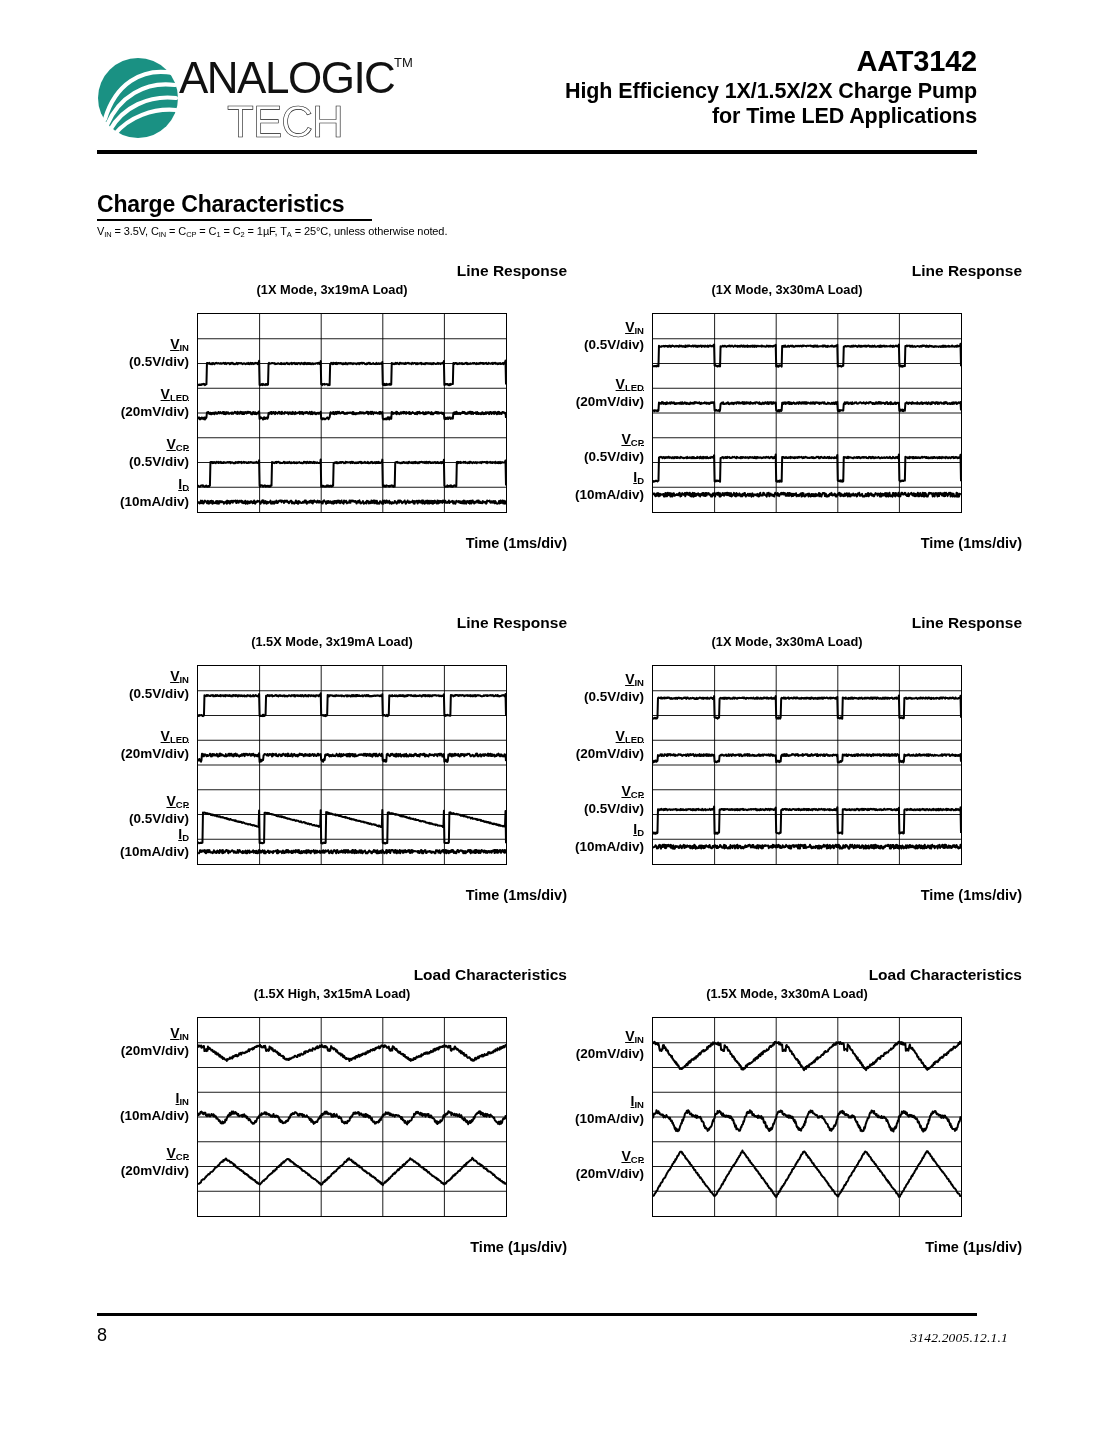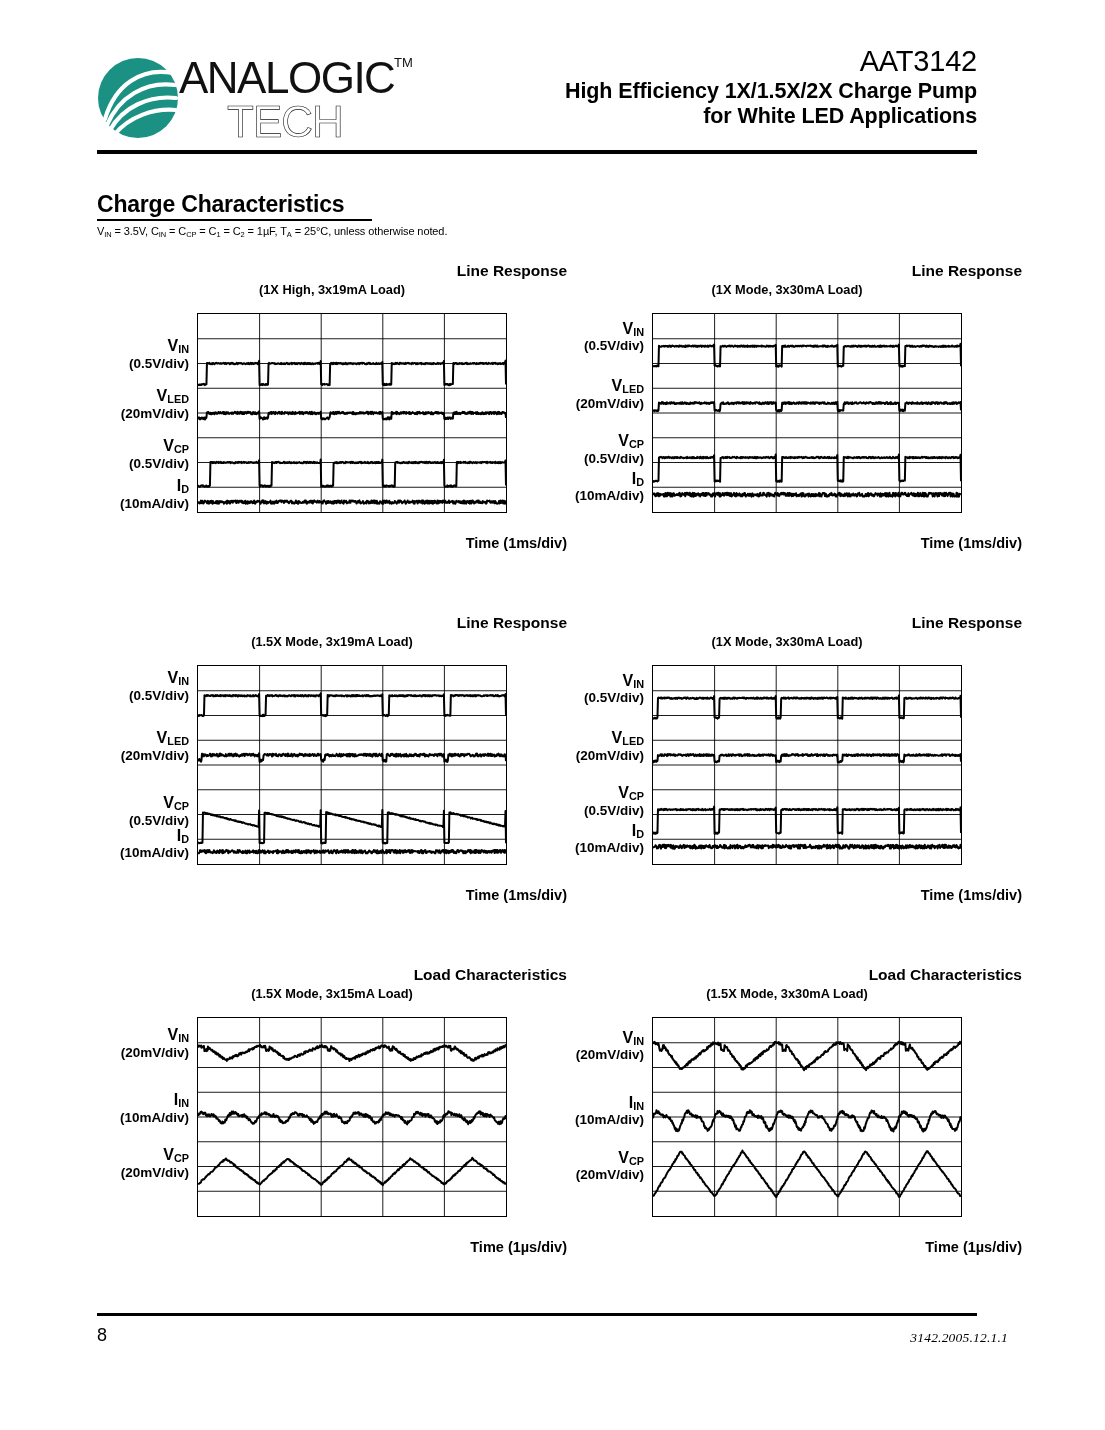--- a/index.html
+++ b/index.html
@@ -54,21 +54,21 @@
   }
   .header-text {
     position: absolute;
     right: 0px;
     top: 0px;
     text-align: right;
     line-height: 1.16;
   }
   .part-number {
     font-size: 29px;
-    font-weight: normal;
+    font-weight: bold;
     letter-spacing: -0.2px;
   }
   .header-line {
     font-size: 21.5px;
     font-weight: bold;
     letter-spacing: -0.1px;
   }
   .header-rule {
     position: absolute;
     left: 97px;
@@ -141,23 +141,24 @@
     height: 202px;
   }
   .ylabel {
     position: absolute;
     right: 0;
     text-align: right;
     line-height: 1.12;
     white-space: nowrap;
   }
   .ylabel .sig {
-    font-size: 16px;
+    font-size: 14px;
     font-weight: bold;
     display: block;
+    text-decoration: underline;
   }
   .ylabel .scale {
     font-size: 13.5px;
     font-weight: bold;
     display: block;
   }
   .plot-box {
     position: absolute;
     left: 100px;
     top: 0;
@@ -225,33 +226,33 @@
       <svg class="logo-type" viewBox="0 0 240 92">
         <text x="0" y="42" font-family="Liberation Sans, sans-serif" font-size="44" letter-spacing="-1.5" fill="#111">ANALOGIC</text>
         <text x="215" y="16" font-family="Liberation Sans, sans-serif" font-size="13" fill="#111">TM</text>
         <text x="48" y="86" font-family="Liberation Sans, sans-serif" font-size="44" letter-spacing="-1" fill="#111" stroke="#111" stroke-width="0.6" style="fill:none;">TECH</text>
       </svg>
     </div>
 
     <div class="header-text">
       <div class="part-number">AAT3142</div>
       <div class="header-line">High Efficiency 1X/1.5X/2X Charge Pump</div>
-      <div class="header-line">for White LED Applications</div>
+      <div class="header-line">for Time LED Applications</div>
     </div>
   </div>
   <div class="header-rule"></div>
 
   <div class="section-title">Charge Characteristics</div>
   <div class="section-rule"></div>
   <div class="conditions">V<sub>IN</sub> = 3.5V, C<sub>IN</sub> = C<sub>CP</sub> = C<sub>1</sub> = C<sub>2</sub> = 1µF, T<sub>A</sub> = 25°C, unless otherwise noted.</div>
 
   <div class="charts">
       <div class="chart-cell" style="left: 97px; top: 262px;">
         <div class="chart-title">Line Response</div>
-        <div class="chart-subtitle">(1X High, 3x19mA Load)</div>
+        <div class="chart-subtitle">(1X Mode, 3x19mA Load)</div>
         <div class="plot-row">
           <div class="ylabels">
             <div class="ylabel" style="top: 24px;">
               <span class="sig">V<sub>IN</sub></span>
               <span class="scale">(0.5V/div)</span>
             </div>
             <div class="ylabel" style="top: 74px;">
               <span class="sig">V<sub>LED</sub></span>
               <span class="scale">(20mV/div)</span>
             </div>
@@ -421,21 +422,21 @@
               <polyline points="0.0,96.7 0.5,97.3 1.0,95.7 1.5,96.7 2.0,96.7 2.5,95.5 3.0,95.7 3.5,96.8 4.0,95.5 4.5,95.8 5.0,90.0 5.5,90.6 6.0,91.0 6.5,90.6 7.0,90.3 7.5,89.2 8.0,89.4 8.5,90.9 9.0,89.1 9.5,90.6 10.0,90.7 10.5,90.5 11.0,90.8 11.5,89.1 12.0,89.5 12.5,89.3 13.0,90.0 13.5,89.9 14.0,90.9 14.5,89.0 15.0,90.4 15.5,89.9 16.0,89.0 16.5,89.3 17.0,89.0 17.5,90.4 18.0,89.2 18.5,89.6 19.0,90.0 19.5,90.2 20.0,90.2 20.5,89.1 21.0,90.0 21.5,90.5 22.0,89.4 22.5,90.8 23.0,89.9 23.5,90.2 24.0,90.1 24.5,90.5 25.0,90.3 25.5,89.2 26.0,89.1 26.5,89.3 27.0,89.4 27.5,89.9 28.0,89.3 28.5,89.9 29.0,90.5 29.5,90.8 30.0,90.1 30.5,89.7 31.0,90.1 31.5,90.1 32.0,89.8 32.5,89.8 33.0,89.4 33.5,91.0 34.0,90.3 34.5,89.2 35.0,89.2 35.5,89.3 36.0,90.8 36.5,89.4 37.0,89.7 37.5,89.0 38.0,90.1 38.5,89.5 39.0,90.0 39.5,89.2 40.0,89.6 40.5,89.0 41.0,89.9 41.5,91.0 42.0,90.7 42.5,90.0 43.0,89.4 43.5,90.6 44.0,91.0 44.5,90.3 45.0,89.7 45.5,89.6 46.0,90.1 46.5,90.9 47.0,89.0 47.5,90.7 48.0,90.9 48.5,90.0 49.0,89.4 49.5,90.7 50.0,90.6 50.5,90.9 51.0,89.1 51.5,89.4 52.0,90.6 52.5,90.4 53.0,90.0 53.5,89.0 54.0,90.8 54.5,90.1 55.0,89.3 55.5,90.9 56.0,90.5 56.5,89.3 57.0,90.7 57.5,90.6 58.0,89.7 58.5,90.8 59.0,89.5 59.5,89.3 60.0,90.3 60.5,90.6 61.0,90.3 61.5,89.6 62.0,96.7 62.5,97.0 63.0,96.6 63.5,96.4 64.0,97.2 64.5,96.9 65.0,96.7 65.5,95.8 66.0,96.0 66.5,96.5 67.0,90.7 67.5,90.6 68.0,90.2 68.5,89.6 69.0,90.3 69.5,89.4 70.0,89.7 70.5,89.9 71.0,90.7 71.5,90.6 72.0,90.4 72.5,89.9 73.0,89.9 73.5,89.4 74.0,90.8 74.5,90.8 75.0,90.4 75.5,90.1 76.0,89.1 76.5,91.0 77.0,89.8 77.5,89.7 78.0,89.4 78.5,90.0 79.0,90.8 79.5,89.4 80.0,90.3 80.5,89.1 81.0,90.0 81.5,89.8 82.0,90.2 82.5,90.5 83.0,89.7 83.5,90.4 84.0,89.7 84.5,89.7 85.0,89.7 85.5,89.8 86.0,89.3 86.5,90.0 87.0,90.9 87.5,89.2 88.0,90.4 88.5,89.4 89.0,90.3 89.5,91.0 90.0,90.4 90.5,90.8 91.0,90.3 91.5,90.0 92.0,89.3 92.5,90.6 93.0,90.2 93.5,89.2 94.0,90.1 94.5,89.3 95.0,89.0 95.5,90.8 96.0,89.2 96.5,90.0 97.0,89.1 97.5,90.8 98.0,90.2 98.5,90.2 99.0,90.6 99.5,90.4 100.0,89.6 100.5,90.2 101.0,90.7 101.5,89.8 102.0,90.0 102.5,90.8 103.0,90.3 103.5,90.5 104.0,90.9 104.5,90.2 105.0,90.5 105.5,89.9 106.0,89.8 106.5,89.1 107.0,90.8 107.5,89.8 108.0,90.8 108.5,89.8 109.0,90.0 109.5,90.5 110.0,89.4 110.5,90.1 111.0,90.6 111.5,89.5 112.0,89.4 112.5,89.5 113.0,89.7 113.5,89.6 114.0,90.1 114.5,89.4 115.0,90.0 115.5,90.2 116.0,89.7 116.5,89.2 117.0,90.6 117.5,90.2 118.0,90.7 118.5,89.2 119.0,90.2 119.5,89.5 120.0,89.6 120.5,90.8 121.0,89.8 121.5,90.7 122.0,90.7 122.5,90.3 123.0,90.1 123.5,90.1 124.0,97.2 124.5,96.4 125.0,95.5 125.5,96.3 126.0,95.9 126.5,95.7 127.0,97.2 127.5,96.2 128.0,95.6 128.5,96.3 129.0,91.0 129.5,90.1 130.0,89.5 130.5,90.8 131.0,90.9 131.5,89.2 132.0,89.0 132.5,90.8 133.0,91.0 133.5,89.4 134.0,89.0 134.5,90.8 135.0,89.3 135.5,89.9 136.0,90.7 136.5,90.9 137.0,90.1 137.5,90.7 138.0,90.2 138.5,90.3 139.0,90.1 139.5,89.7 140.0,89.0 140.5,89.7 141.0,89.2 141.5,89.1 142.0,89.7 142.5,90.0 143.0,90.6 143.5,89.3 144.0,89.9 144.5,89.3 145.0,89.0 145.5,90.4 146.0,89.3 146.5,90.8 147.0,90.3 147.5,90.2 148.0,90.2 148.5,90.1 149.0,90.0 149.5,90.2 150.0,90.3 150.5,89.0 151.0,90.8 151.5,90.3 152.0,89.5 152.5,89.9 153.0,89.5 153.5,89.3 154.0,89.0 154.5,89.7 155.0,89.8 155.5,89.2 156.0,91.0 156.5,90.8 157.0,90.1 157.5,90.0 158.0,90.9 158.5,90.8 159.0,89.6 159.5,89.0 160.0,89.4 160.5,90.5 161.0,89.9 161.5,90.3 162.0,89.9 162.5,89.5 163.0,89.8 163.5,89.1 164.0,89.1 164.5,89.7 165.0,90.9 165.5,89.0 166.0,90.9 166.5,90.7 167.0,90.1 167.5,89.8 168.0,89.6 168.5,90.5 169.0,89.4 169.5,89.6 170.0,89.6 170.5,89.9 171.0,90.7 171.5,90.2 172.0,89.1 172.5,90.8 173.0,90.8 173.5,89.9 174.0,89.7 174.5,89.2 175.0,89.8 175.5,89.4 176.0,90.6 176.5,90.7 177.0,89.9 177.5,90.5 178.0,90.9 178.5,90.2 179.0,90.0 179.5,90.5 180.0,90.2 180.5,90.8 181.0,89.6 181.5,89.6 182.0,89.5 182.5,90.2 183.0,90.0 183.5,89.9 184.0,89.6 184.5,90.0 185.0,91.0 185.5,89.5 186.0,97.2 186.5,97.3 187.0,97.5 187.5,97.2 188.0,97.2 188.5,96.0 189.0,96.2 189.5,96.7 190.0,96.0 190.5,95.6 191.0,89.3 191.5,90.4 192.0,90.5 192.5,89.5 193.0,90.3 193.5,90.5 194.0,89.8 194.5,89.1 195.0,90.9 195.5,89.7 196.0,90.9 196.5,89.9 197.0,89.4 197.5,89.7 198.0,89.8 198.5,89.9 199.0,90.4 199.5,89.6 200.0,90.7 200.5,90.3 201.0,90.9 201.5,89.9 202.0,90.0 202.5,89.5 203.0,91.0 203.5,90.7 204.0,90.6 204.5,89.2 205.0,89.3 205.5,89.6 206.0,90.8 206.5,89.0 207.0,90.3 207.5,90.3 208.0,90.1 208.5,89.6 209.0,90.6 209.5,89.7 210.0,89.1 210.5,89.3 211.0,90.3 211.5,90.2 212.0,89.2 212.5,90.5 213.0,90.3 213.5,90.1 214.0,90.4 214.5,89.7 215.0,89.2 215.5,90.7 216.0,89.3 216.5,90.8 217.0,89.7 217.5,89.4 218.0,89.4 218.5,89.6 219.0,90.9 219.5,89.9 220.0,91.0 220.5,90.2 221.0,89.2 221.5,89.0 222.0,90.6 222.5,90.2 223.0,89.6 223.5,89.3 224.0,90.2 224.5,90.1 225.0,89.9 225.5,89.2 226.0,90.3 226.5,89.2 227.0,89.6 227.5,90.0 228.0,89.1 228.5,90.7 229.0,89.6 229.5,90.9 230.0,89.8 230.5,90.3 231.0,89.5 231.5,89.4 232.0,89.0 232.5,90.7 233.0,89.4 233.5,89.9 234.0,90.2 234.5,89.2 235.0,90.5 235.5,89.2 236.0,90.1 236.5,90.6 237.0,89.1 237.5,89.2 238.0,90.8 238.5,90.8 239.0,89.9 239.5,89.7 240.0,89.2 240.5,90.7 241.0,89.1 241.5,90.5 242.0,90.5 242.5,90.5 243.0,89.2 243.5,90.7 244.0,89.0 244.5,89.7 245.0,90.8 245.5,89.4 246.0,89.0 246.5,89.8 247.0,90.0 247.5,89.7 248.0,97.2 248.5,95.7 249.0,95.7 249.5,96.3 250.0,97.0 250.5,96.4 251.0,95.7 251.5,95.9 252.0,97.4 252.5,96.3 253.0,89.5 253.5,90.3 254.0,90.9 254.5,89.9 255.0,90.5 255.5,90.5 256.0,90.2 256.5,89.6 257.0,89.2 257.5,90.2 258.0,89.5 258.5,90.6 259.0,90.6 259.5,90.7 260.0,89.9 260.5,90.1 261.0,90.6 261.5,90.2 262.0,89.4 262.5,90.4 263.0,90.6 263.5,90.7 264.0,90.2 264.5,90.9 265.0,89.2 265.5,89.5 266.0,90.6 266.5,90.7 267.0,89.7 267.5,89.6 268.0,89.0 268.5,90.3 269.0,89.5 269.5,90.6 270.0,90.5 270.5,89.9 271.0,89.7 271.5,90.3 272.0,89.4 272.5,89.9 273.0,89.4 273.5,90.4 274.0,90.0 274.5,90.1 275.0,89.3 275.5,90.7 276.0,89.3 276.5,90.6 277.0,89.1 277.5,90.9 278.0,89.5 278.5,90.4 279.0,89.2 279.5,90.0 280.0,90.0 280.5,90.6 281.0,89.8 281.5,90.1 282.0,90.1 282.5,90.8 283.0,89.9 283.5,89.6 284.0,90.0 284.5,90.5 285.0,89.9 285.5,90.2 286.0,90.2 286.5,90.2 287.0,90.5 287.5,90.7 288.0,90.5 288.5,90.4 289.0,90.6 289.5,89.8 290.0,89.8 290.5,89.2 291.0,91.0 291.5,89.3 292.0,89.5 292.5,90.2 293.0,89.4 293.5,89.2 294.0,89.2 294.5,90.4 295.0,90.6 295.5,89.6 296.0,89.3 296.5,89.3 297.0,89.5 297.5,89.4 298.0,89.2 298.5,90.7 299.0,90.9 299.5,90.4 300.0,90.2 300.5,89.7 301.0,90.3 301.5,89.3 302.0,90.2 302.5,90.0 303.0,90.6 303.5,90.5 304.0,89.6 304.5,91.0 305.0,90.0 305.5,90.6 306.0,89.9 306.5,90.6 307.0,90.9 307.5,89.9 308.0,90.1 308.5,90.4 309.0,91.0 309.5,89.0 310.0,96.6" fill="none" stroke="#000" stroke-width="2" stroke-linejoin="round" vector-effect="non-scaling-stroke"></polyline>
               <polyline points="0.0,168.1 0.5,168.1 1.0,169.3 1.5,168.9 2.0,168.2 2.5,169.5 3.0,169.3 3.5,168.3 4.0,169.0 4.5,168.3 5.0,144.6 5.5,145.1 6.0,144.8 6.5,145.7 7.0,145.3 7.5,144.7 8.0,145.1 8.5,144.3 9.0,145.2 9.5,144.9 10.0,145.0 10.5,145.6 11.0,144.4 11.5,144.9 12.0,145.4 12.5,144.3 13.0,145.0 13.5,144.5 14.0,144.6 14.5,145.7 15.0,145.3 15.5,144.9 16.0,145.0 16.5,144.9 17.0,144.7 17.5,145.5 18.0,145.3 18.5,144.9 19.0,145.1 19.5,145.4 20.0,145.2 20.5,144.7 21.0,145.0 21.5,145.0 22.0,145.0 22.5,144.5 23.0,145.2 23.5,144.6 24.0,145.7 24.5,144.9 25.0,145.3 25.5,145.4 26.0,145.1 26.5,145.4 27.0,145.6 27.5,144.7 28.0,144.4 28.5,145.5 29.0,144.9 29.5,145.4 30.0,144.6 30.5,144.6 31.0,145.6 31.5,145.5 32.0,145.4 32.5,145.1 33.0,144.8 33.5,145.7 34.0,144.7 34.5,145.3 35.0,145.2 35.5,144.5 36.0,144.8 36.5,144.8 37.0,144.6 37.5,144.5 38.0,145.3 38.5,145.5 39.0,145.4 39.5,144.5 40.0,145.7 40.5,144.9 41.0,144.6 41.5,145.6 42.0,145.1 42.5,144.8 43.0,145.7 43.5,145.5 44.0,144.4 44.5,144.7 45.0,144.9 45.5,144.3 46.0,145.4 46.5,145.0 47.0,145.0 47.5,145.2 48.0,145.3 48.5,145.6 49.0,145.3 49.5,144.3 50.0,144.7 50.5,145.7 51.0,145.5 51.5,144.9 52.0,144.9 52.5,144.5 53.0,145.7 53.5,145.1 54.0,145.3 54.5,144.9 55.0,145.1 55.5,145.4 56.0,145.1 56.5,145.0 57.0,144.3 57.5,145.2 58.0,145.5 58.5,144.8 59.0,144.5 59.5,145.1 60.0,144.4 60.5,144.8 61.0,144.6 61.5,141.9 62.0,169.4 62.5,168.3 63.0,168.4 63.5,169.4 64.0,169.1 64.5,168.2 65.0,169.5 65.5,168.6 66.0,168.2 66.5,168.1 67.0,145.2 67.5,144.8 68.0,145.3 68.5,144.6 69.0,144.5 69.5,144.5 70.0,145.0 70.5,144.5 71.0,145.4 71.5,144.6 72.0,145.3 72.5,144.6 73.0,144.9 73.5,144.8 74.0,144.8 74.5,144.4 75.0,144.7 75.5,144.8 76.0,145.0 76.5,145.5 77.0,144.8 77.5,144.9 78.0,145.3 78.5,144.7 79.0,145.1 79.5,144.4 80.0,145.4 80.5,144.7 81.0,145.3 81.5,145.2 82.0,144.8 82.5,145.7 83.0,144.7 83.5,145.5 84.0,145.0 84.5,144.4 85.0,145.7 85.5,144.5 86.0,145.3 86.5,145.4 87.0,144.7 87.5,145.6 88.0,144.5 88.5,144.7 89.0,144.5 89.5,145.0 90.0,144.9 90.5,144.3 91.0,145.5 91.5,144.9 92.0,145.3 92.5,144.8 93.0,145.0 93.5,145.0 94.0,145.5 94.5,145.6 95.0,145.2 95.5,145.4 96.0,144.8 96.5,145.2 97.0,145.0 97.5,144.7 98.0,145.0 98.5,144.5 99.0,145.1 99.5,144.5 100.0,144.7 100.5,144.5 101.0,144.9 101.5,144.5 102.0,144.8 102.5,144.5 103.0,145.1 103.5,144.3 104.0,144.5 104.5,145.7 105.0,144.8 105.5,145.6 106.0,145.2 106.5,144.9 107.0,145.7 107.5,145.5 108.0,144.4 108.5,144.8 109.0,145.5 109.5,144.6 110.0,144.6 110.5,144.6 111.0,145.3 111.5,145.0 112.0,145.6 112.5,144.9 113.0,145.3 113.5,144.3 114.0,144.6 114.5,144.5 115.0,145.3 115.5,145.4 116.0,144.3 116.5,144.5 117.0,144.8 117.5,145.6 118.0,144.3 118.5,145.0 119.0,144.6 119.5,145.0 120.0,144.8 120.5,144.6 121.0,145.2 121.5,145.5 122.0,144.8 122.5,144.5 123.0,144.4 123.5,143.0 124.0,168.2 124.5,168.6 125.0,168.7 125.5,168.8 126.0,169.1 126.5,169.1 127.0,169.2 127.5,168.2 128.0,168.7 128.5,168.3 129.0,145.6 129.5,145.1 130.0,145.0 130.5,144.4 131.0,145.4 131.5,144.9 132.0,144.4 132.5,144.5 133.0,144.3 133.5,144.9 134.0,145.3 134.5,144.4 135.0,144.6 135.5,145.1 136.0,145.0 136.5,145.6 137.0,145.5 137.5,144.4 138.0,144.9 138.5,145.5 139.0,145.1 139.5,145.6 140.0,145.0 140.5,144.7 141.0,144.4 141.5,144.6 142.0,144.6 142.5,144.7 143.0,145.5 143.5,145.2 144.0,144.6 144.5,145.4 145.0,144.8 145.5,144.8 146.0,144.3 146.5,145.5 147.0,144.3 147.5,145.1 148.0,145.1 148.5,145.7 149.0,144.7 149.5,144.9 150.0,145.5 150.5,144.9 151.0,144.7 151.5,145.3 152.0,144.3 152.5,145.3 153.0,144.5 153.5,145.0 154.0,144.5 154.5,145.6 155.0,144.6 155.5,145.3 156.0,144.4 156.5,145.6 157.0,144.4 157.5,145.1 158.0,145.4 158.5,145.3 159.0,145.5 159.5,144.7 160.0,144.6 160.5,145.7 161.0,144.5 161.5,144.5 162.0,144.8 162.5,144.8 163.0,144.3 163.5,145.3 164.0,144.7 164.5,144.5 165.0,145.3 165.5,145.3 166.0,145.7 166.5,144.8 167.0,144.3 167.5,144.8 168.0,145.1 168.5,144.9 169.0,144.7 169.5,144.3 170.0,144.5 170.5,145.2 171.0,145.0 171.5,144.5 172.0,144.8 172.5,145.7 173.0,144.4 173.5,145.2 174.0,145.4 174.5,145.3 175.0,145.1 175.5,144.6 176.0,144.7 176.5,145.4 177.0,144.8 177.5,144.6 178.0,145.7 178.5,145.2 179.0,144.8 179.5,145.2 180.0,145.5 180.5,145.4 181.0,145.7 181.5,145.0 182.0,145.2 182.5,145.5 183.0,144.4 183.5,144.6 184.0,145.7 184.5,145.3 185.0,145.1 185.5,142.6 186.0,168.7 186.5,168.1 187.0,169.0 187.5,168.4 188.0,168.6 188.5,168.5 189.0,168.4 189.5,168.1 190.0,168.1 190.5,169.5 191.0,144.7 191.5,145.2 192.0,144.8 192.5,144.4 193.0,144.9 193.5,145.2 194.0,144.6 194.5,145.6 195.0,145.4 195.5,145.0 196.0,145.4 196.5,145.3 197.0,145.2 197.5,144.5 198.0,145.4 198.5,145.4 199.0,145.7 199.5,144.8 200.0,145.2 200.5,145.3 201.0,144.7 201.5,145.0 202.0,144.9 202.5,145.7 203.0,144.7 203.5,145.2 204.0,145.6 204.5,144.8 205.0,144.3 205.5,144.6 206.0,144.3 206.5,144.6 207.0,145.6 207.5,144.8 208.0,145.7 208.5,144.8 209.0,144.8 209.5,144.4 210.0,144.3 210.5,145.6 211.0,144.3 211.5,144.7 212.0,145.5 212.5,144.3 213.0,145.1 213.5,144.5 214.0,144.5 214.5,144.6 215.0,144.9 215.5,145.5 216.0,145.6 216.5,144.3 217.0,145.4 217.5,145.5 218.0,144.5 218.5,144.8 219.0,144.3 219.5,144.3 220.0,144.4 220.5,145.0 221.0,144.9 221.5,144.3 222.0,144.9 222.5,144.6 223.0,144.5 223.5,145.5 224.0,145.6 224.5,144.5 225.0,145.4 225.5,145.1 226.0,145.6 226.5,145.2 227.0,145.2 227.5,144.9 228.0,145.3 228.5,144.7 229.0,145.2 229.5,144.6 230.0,145.6 230.5,145.2 231.0,145.1 231.5,145.5 232.0,144.8 232.5,144.3 233.0,144.3 233.5,145.1 234.0,145.3 234.5,145.0 235.0,144.9 235.5,144.7 236.0,144.4 236.5,145.0 237.0,144.7 237.5,144.4 238.0,144.5 238.5,144.7 239.0,144.9 239.5,144.4 240.0,145.5 240.5,145.1 241.0,145.6 241.5,145.3 242.0,145.2 242.5,145.1 243.0,144.7 243.5,144.8 244.0,145.6 244.5,145.6 245.0,145.6 245.5,144.4 246.0,145.5 246.5,145.4 247.0,145.0 247.5,143.1 248.0,169.1 248.5,169.2 249.0,168.8 249.5,168.3 250.0,168.6 250.5,168.0 251.0,168.5 251.5,168.0 252.0,169.2 252.5,168.9 253.0,145.5 253.5,144.8 254.0,145.0 254.5,144.8 255.0,144.9 255.5,145.7 256.0,144.6 256.5,145.1 257.0,145.1 257.5,144.9 258.0,144.7 258.5,145.4 259.0,144.7 259.5,144.3 260.0,145.2 260.5,144.8 261.0,145.5 261.5,145.3 262.0,145.4 262.5,145.7 263.0,144.8 263.5,144.9 264.0,145.0 264.5,145.7 265.0,145.4 265.5,144.8 266.0,144.6 266.5,145.3 267.0,145.5 267.5,145.5 268.0,144.6 268.5,145.7 269.0,145.7 269.5,144.7 270.0,144.9 270.5,145.1 271.0,145.0 271.5,144.3 272.0,144.4 272.5,145.1 273.0,145.6 273.5,144.7 274.0,145.6 274.5,145.7 275.0,144.5 275.5,144.8 276.0,144.5 276.5,144.9 277.0,145.6 277.5,145.6 278.0,144.8 278.5,144.5 279.0,145.2 279.5,145.1 280.0,145.7 280.5,145.1 281.0,144.8 281.5,144.5 282.0,145.6 282.5,144.3 283.0,144.8 283.5,144.9 284.0,145.6 284.5,144.6 285.0,144.7 285.5,145.7 286.0,144.5 286.5,145.0 287.0,145.6 287.5,144.3 288.0,145.7 288.5,144.7 289.0,145.4 289.5,144.3 290.0,144.5 290.5,145.2 291.0,145.7 291.5,145.3 292.0,144.5 292.5,144.7 293.0,145.2 293.5,145.1 294.0,145.3 294.5,145.2 295.0,144.3 295.5,145.7 296.0,144.3 296.5,145.5 297.0,144.4 297.5,144.7 298.0,145.2 298.5,144.9 299.0,145.5 299.5,145.1 300.0,145.7 300.5,144.4 301.0,144.8 301.5,144.5 302.0,145.2 302.5,145.7 303.0,145.4 303.5,145.6 304.0,145.7 304.5,144.7 305.0,144.3 305.5,145.4 306.0,145.3 306.5,145.0 307.0,144.4 307.5,145.0 308.0,145.7 308.5,145.5 309.0,145.7 309.5,142.8 310.0,168.7" fill="none" stroke="#000" stroke-width="2" stroke-linejoin="round" vector-effect="non-scaling-stroke"></polyline>
               <polyline points="0.0,182.9 0.5,183.2 1.0,182.7 1.5,182.8 2.0,182.5 2.5,181.1 3.0,181.6 3.5,182.0 4.0,184.4 4.5,184.0 5.0,184.1 5.5,183.2 6.0,181.1 6.5,182.5 7.0,180.7 7.5,183.2 8.0,184.5 8.5,182.7 9.0,181.7 9.5,180.7 10.0,182.9 10.5,180.5 11.0,181.8 11.5,180.5 12.0,183.8 12.5,180.9 13.0,184.0 13.5,183.5 14.0,180.7 14.5,182.0 15.0,181.4 15.5,180.7 16.0,182.2 16.5,182.4 17.0,181.7 17.5,180.6 18.0,183.5 18.5,181.1 19.0,181.9 19.5,184.3 20.0,182.2 20.5,181.2 21.0,184.5 21.5,182.6 22.0,184.5 22.5,182.2 23.0,181.7 23.5,182.8 24.0,182.1 24.5,182.1 25.0,182.2 25.5,183.5 26.0,183.8 26.5,182.0 27.0,183.5 27.5,181.0 28.0,182.6 28.5,181.8 29.0,184.0 29.5,182.2 30.0,181.8 30.5,181.3 31.0,180.6 31.5,183.8 32.0,181.2 32.5,181.4 33.0,183.2 33.5,182.5 34.0,182.8 34.5,181.2 35.0,182.1 35.5,181.8 36.0,182.6 36.5,181.5 37.0,181.5 37.5,184.2 38.0,181.7 38.5,183.4 39.0,182.6 39.5,184.3 40.0,181.8 40.5,183.2 41.0,183.9 41.5,180.6 42.0,183.7 42.5,181.4 43.0,184.5 43.5,182.5 44.0,183.8 44.5,184.0 45.0,183.6 45.5,183.3 46.0,183.8 46.5,181.5 47.0,183.6 47.5,181.4 48.0,182.8 48.5,184.4 49.0,181.3 49.5,183.4 50.0,181.7 50.5,184.0 51.0,181.8 51.5,181.7 52.0,183.9 52.5,182.8 53.0,182.5 53.5,181.0 54.0,181.8 54.5,182.4 55.0,182.3 55.5,182.9 56.0,181.6 56.5,183.2 57.0,180.7 57.5,182.6 58.0,183.5 58.5,184.0 59.0,184.2 59.5,183.9 60.0,181.9 60.5,183.2 61.0,181.6 61.5,181.3 62.0,182.6 62.5,181.1 63.0,182.1 63.5,182.8 64.0,183.9 64.5,181.5 65.0,182.8 65.5,183.8 66.0,183.0 66.5,182.8 67.0,182.8 67.5,180.7 68.0,181.2 68.5,182.0 69.0,183.0 69.5,183.5 70.0,183.6 70.5,183.5 71.0,181.8 71.5,180.7 72.0,184.3 72.5,181.1 73.0,183.7 73.5,181.5 74.0,183.4 74.5,183.8 75.0,184.1 75.5,184.4 76.0,183.6 76.5,183.0 77.0,182.4 77.5,184.4 78.0,180.9 78.5,181.4 79.0,183.1 79.5,183.5 80.0,183.8 80.5,181.2 81.0,182.3 81.5,181.7 82.0,181.2 82.5,184.3 83.0,183.0 83.5,183.6 84.0,181.1 84.5,183.3 85.0,180.6 85.5,184.2 86.0,183.6 86.5,182.9 87.0,181.5 87.5,182.2 88.0,181.7 88.5,184.2 89.0,184.1 89.5,183.9 90.0,182.7 90.5,183.0 91.0,184.2 91.5,183.3 92.0,182.4 92.5,183.2 93.0,181.2 93.5,182.6 94.0,182.9 94.5,182.2 95.0,181.5 95.5,182.3 96.0,180.9 96.5,181.5 97.0,180.6 97.5,180.8 98.0,181.5 98.5,183.4 99.0,182.9 99.5,182.7 100.0,180.8 100.5,183.2 101.0,180.9 101.5,183.4 102.0,182.4 102.5,183.5 103.0,183.1 103.5,182.0 104.0,184.0 104.5,182.2 105.0,181.1 105.5,180.9 106.0,184.3 106.5,183.0 107.0,181.3 107.5,182.5 108.0,181.5 108.5,183.7 109.0,183.3 109.5,184.2 110.0,181.0 110.5,184.2 111.0,181.5 111.5,182.3 112.0,182.0 112.5,181.2 113.0,181.8 113.5,181.1 114.0,181.4 114.5,181.6 115.0,181.6 115.5,181.7 116.0,181.3 116.5,184.0 117.0,182.6 117.5,182.6 118.0,182.1 118.5,183.1 119.0,181.8 119.5,183.1 120.0,183.6 120.5,180.6 121.0,183.2 121.5,180.7 122.0,182.6 122.5,182.1 123.0,181.4 123.5,183.2 124.0,181.4 124.5,180.8 125.0,183.1 125.5,181.6 126.0,180.9 126.5,180.6 127.0,183.0 127.5,183.5 128.0,181.6 128.5,183.8 129.0,183.8 129.5,183.7 130.0,183.3 130.5,181.0 131.0,182.0 131.5,182.8 132.0,183.2 132.5,182.3 133.0,181.9 133.5,182.7 134.0,180.7 134.5,181.8 135.0,181.6 135.5,182.2 136.0,183.2 136.5,183.8 137.0,181.4 137.5,181.5 138.0,184.3 138.5,181.7 139.0,184.4 139.5,182.5 140.0,181.4 140.5,181.3 141.0,180.9 141.5,181.1 142.0,183.0 142.5,181.9 143.0,181.2 143.5,181.6 144.0,182.4 144.5,181.0 145.0,181.3 145.5,181.7 146.0,184.3 146.5,180.5 147.0,183.0 147.5,184.3 148.0,184.4 148.5,180.5 149.0,181.9 149.5,181.4 150.0,180.8 150.5,181.7 151.0,181.2 151.5,183.8 152.0,180.9 152.5,183.8 153.0,180.5 153.5,181.4 154.0,184.0 154.5,183.0 155.0,183.2 155.5,183.2 156.0,182.9 156.5,182.6 157.0,182.6 157.5,182.5 158.0,180.6 158.5,182.8 159.0,181.9 159.5,184.2 160.0,182.5 160.5,183.8 161.0,183.8 161.5,183.7 162.0,182.4 162.5,182.8 163.0,183.7 163.5,183.8 164.0,181.7 164.5,183.0 165.0,181.9 165.5,181.8 166.0,184.3 166.5,183.6 167.0,181.4 167.5,184.3 168.0,183.7 168.5,181.8 169.0,182.2 169.5,184.2 170.0,182.1 170.5,182.8 171.0,182.7 171.5,181.1 172.0,180.5 172.5,182.5 173.0,181.5 173.5,181.9 174.0,181.1 174.5,182.4 175.0,184.4 175.5,180.6 176.0,183.1 176.5,183.9 177.0,181.5 177.5,182.8 178.0,180.9 178.5,184.3 179.0,181.8 179.5,183.4 180.0,183.3 180.5,181.4 181.0,180.9 181.5,181.7 182.0,184.1 182.5,183.4 183.0,181.3 183.5,182.1 184.0,180.5 184.5,181.9 185.0,182.9 185.5,180.8 186.0,183.4 186.5,182.6 187.0,180.6 187.5,181.4 188.0,184.3 188.5,182.1 189.0,183.4 189.5,184.4 190.0,184.0 190.5,184.3 191.0,183.9 191.5,181.1 192.0,183.6 192.5,181.5 193.0,182.0 193.5,183.4 194.0,180.9 194.5,182.1 195.0,181.1 195.5,182.3 196.0,182.1 196.5,183.8 197.0,184.5 197.5,184.5 198.0,183.8 198.5,180.5 199.0,181.7 199.5,181.7 200.0,182.7 200.5,180.6 201.0,181.9 201.5,183.2 202.0,184.0 202.5,183.7 203.0,180.9 203.5,182.0 204.0,183.5 204.5,181.5 205.0,183.4 205.5,181.0 206.0,181.6 206.5,182.8 207.0,181.5 207.5,181.2 208.0,183.9 208.5,182.7 209.0,182.4 209.5,183.7 210.0,183.0 210.5,181.1 211.0,181.4 211.5,181.5 212.0,184.4 212.5,182.3 213.0,182.9 213.5,184.1 214.0,181.1 214.5,184.4 215.0,181.9 215.5,182.2 216.0,181.9 216.5,184.2 217.0,181.3 217.5,184.3 218.0,182.8 218.5,183.5 219.0,182.5 219.5,180.8 220.0,182.4 220.5,183.9 221.0,183.6 221.5,180.9 222.0,181.1 222.5,184.4 223.0,181.4 223.5,180.5 224.0,183.2 224.5,183.9 225.0,181.1 225.5,183.1 226.0,182.8 226.5,181.6 227.0,183.9 227.5,182.5 228.0,182.1 228.5,184.4 229.0,183.9 229.5,181.5 230.0,181.9 230.5,182.8 231.0,184.4 231.5,184.3 232.0,184.3 232.5,182.4 233.0,182.4 233.5,182.7 234.0,181.2 234.5,181.3 235.0,181.4 235.5,181.9 236.0,181.8 236.5,180.6 237.0,181.9 237.5,181.1 238.0,182.2 238.5,184.3 239.0,180.7 239.5,184.3 240.0,181.4 240.5,182.9 241.0,180.8 241.5,182.8 242.0,180.8 242.5,184.4 243.0,182.2 243.5,182.1 244.0,183.9 244.5,180.8 245.0,182.5 245.5,180.7 246.0,183.9 246.5,181.5 247.0,181.5 247.5,184.4 248.0,184.0 248.5,181.6 249.0,182.4 249.5,181.8 250.0,184.4 250.5,183.9 251.0,181.4 251.5,182.9 252.0,182.5 252.5,184.2 253.0,183.2 253.5,183.5 254.0,182.5 254.5,181.1 255.0,184.0 255.5,182.2 256.0,183.0 256.5,181.2 257.0,183.6 257.5,182.5 258.0,183.3 258.5,180.7 259.0,183.0 259.5,181.4 260.0,181.6 260.5,183.1 261.0,182.6 261.5,181.4 262.0,182.8 262.5,183.3 263.0,182.4 263.5,182.4 264.0,184.4 264.5,182.3 265.0,181.0 265.5,183.3 266.0,184.3 266.5,181.6 267.0,182.6 267.5,183.5 268.0,180.9 268.5,181.4 269.0,181.5 269.5,184.1 270.0,181.2 270.5,183.8 271.0,182.2 271.5,184.4 272.0,181.7 272.5,184.0 273.0,184.2 273.5,180.5 274.0,183.2 274.5,183.8 275.0,182.7 275.5,183.8 276.0,183.1 276.5,181.4 277.0,181.3 277.5,182.8 278.0,183.3 278.5,184.1 279.0,181.3 279.5,184.1 280.0,184.4 280.5,181.3 281.0,180.5 281.5,182.1 282.0,182.5 282.5,182.0 283.0,181.7 283.5,184.2 284.0,183.2 284.5,182.3 285.0,181.9 285.5,182.2 286.0,182.6 286.5,184.3 287.0,181.0 287.5,181.7 288.0,182.6 288.5,180.7 289.0,183.8 289.5,182.5 290.0,182.6 290.5,182.6 291.0,180.7 291.5,180.6 292.0,183.4 292.5,183.7 293.0,183.9 293.5,180.5 294.0,183.7 294.5,180.6 295.0,180.7 295.5,183.3 296.0,183.2 296.5,183.7 297.0,183.1 297.5,181.3 298.0,183.7 298.5,182.7 299.0,181.7 299.5,183.5 300.0,182.2 300.5,183.9 301.0,182.1 301.5,183.0 302.0,181.2 302.5,181.7 303.0,180.9 303.5,182.8 304.0,181.9 304.5,183.3 305.0,181.3 305.5,180.8 306.0,182.1 306.5,183.6 307.0,182.7 307.5,184.4 308.0,184.0 308.5,183.7 309.0,183.8 309.5,180.5 310.0,181.0" fill="none" stroke="#000" stroke-width="2" stroke-linejoin="round" vector-effect="non-scaling-stroke"></polyline>
             </svg>
           </div>
         </div>
         <div class="time-label">Time (1ms/div)</div>
       </div>
       <div class="chart-cell" style="left: 97px; top: 966px;">
         <div class="chart-title">Load Characteristics</div>
-        <div class="chart-subtitle">(1.5X Mode, 3x15mA Load)</div>
+        <div class="chart-subtitle">(1.5X High, 3x15mA Load)</div>
         <div class="plot-row">
           <div class="ylabels">
             <div class="ylabel" style="top: 9px;">
               <span class="sig">V<sub>IN</sub></span>
               <span class="scale">(20mV/div)</span>
             </div>
             <div class="ylabel" style="top: 74px;">
               <span class="sig">I<sub>IN</sub></span>
               <span class="scale">(10mA/div)</span>
             </div>

